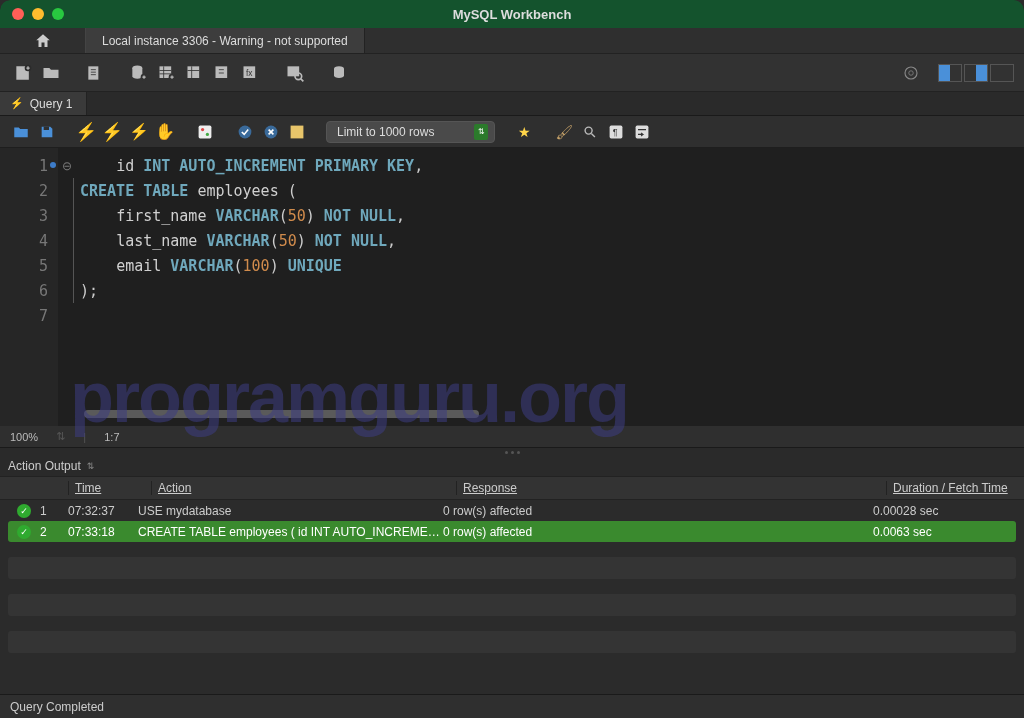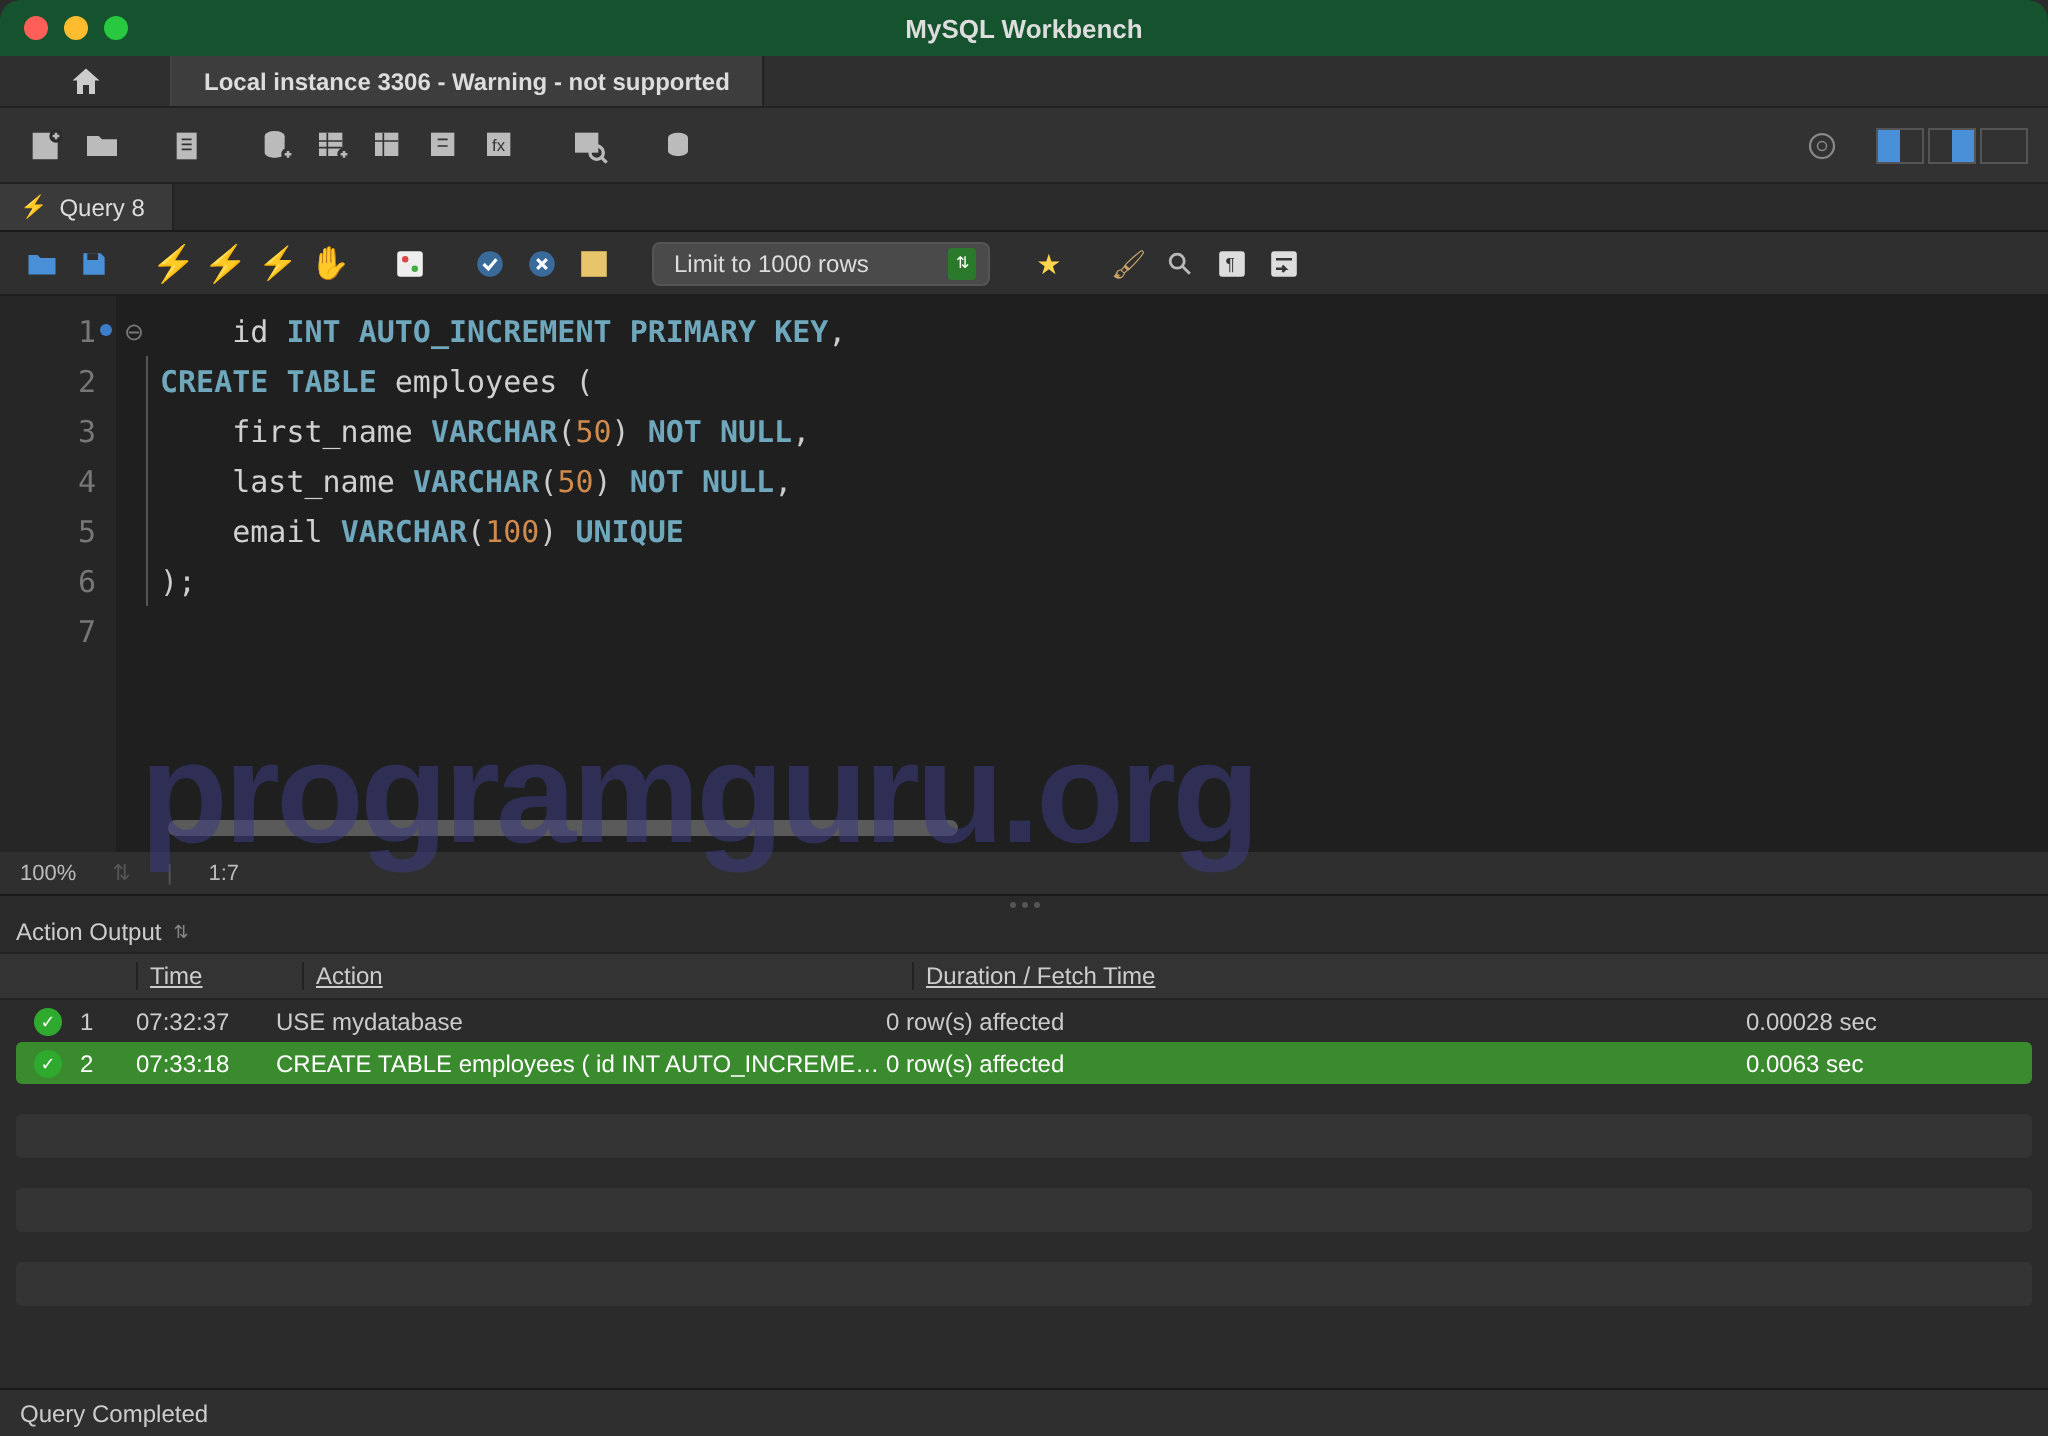--- a/index.html
+++ b/index.html
@@ -22,21 +22,21 @@
   position: relative;
   border-radius: 10px 10px 0 0;
 }
 .traffic-lights { display: flex; gap: 8px; padding-left: 12px; }
 .tl { width: 12px; height: 12px; border-radius: 50%; }
 .tl.red { background: #ff5f57; }
 .tl.yellow { background: #febc2e; }
 .tl.green { background: #28c840; }
 .title { position: absolute; left: 0; right: 0; text-align: center; font-weight: 600; color: #ddd; font-size: 13px; }
 .tabbar-main {
-  height: 26px; background: #2f2f2f; display: flex; align-items: stretch; border-bottom: 1px solid #222; font-weight: bold;
+  height: 26px; background: #2f2f2f; display: flex; align-items: stretch; border-bottom: 1px solid #222;
 }
 .home-tab { width: 86px; display:flex; align-items:center; justify-content:center; background:#2f2f2f; border-right:1px solid #444; }
 .conn-tab {
   padding: 0 16px; display:flex; align-items:center; background:#3d3d3d; color:#ddd; font-size:12px;
   border-right:1px solid #222;
 }
 .main-toolbar {
   height: 38px; background: #323232; display:flex; align-items:center; padding:0 10px; border-bottom:1px solid #222;
   justify-content: space-between;
 }
@@ -228,21 +228,21 @@
           <div class="half"></div>
           <div class="half"></div>
         </div>
     </div>
   </div>
 </div>
 
 <div class="query-tabbar">
   <div class="query-tab">
     <span class="lightning-small">⚡</span>
-    <span>Query 8</span>
+    <span>Query 1</span>
   </div>
 </div>
 
 <div class="editor-toolbar">
   <div class="et-btn">
       <svg viewBox="0 0 24 24" width="18" height="18">
         <path fill="#4a90d9" d="M3 6h6l2 2h10v11H3z"></path>
       </svg>
     </div>
   <div class="et-btn">
@@ -366,20 +366,21 @@
 <div class="output-header">
   <span>Action Output</span>
   <span class="chev">⇅</span>
 </div>
 
 <div class="output-headrow">
   <div class="oh-status"></div>
   <div class="oh-num"></div>
   <div class="oh-time">Time</div>
   <div class="oh-action">Action</div>
+  <div class="oh-resp">Response</div>
   <div class="oh-dur">Duration / Fetch Time</div>
 </div>
 
 <div class="output-rows" id="outrows">
 <div class="output-row plain">
       <div class="or-status">
         <div class="check-badge">✓</div>
       </div>
       <div class="or-num">1</div>
       <div class="or-time">07:32:37</div>

